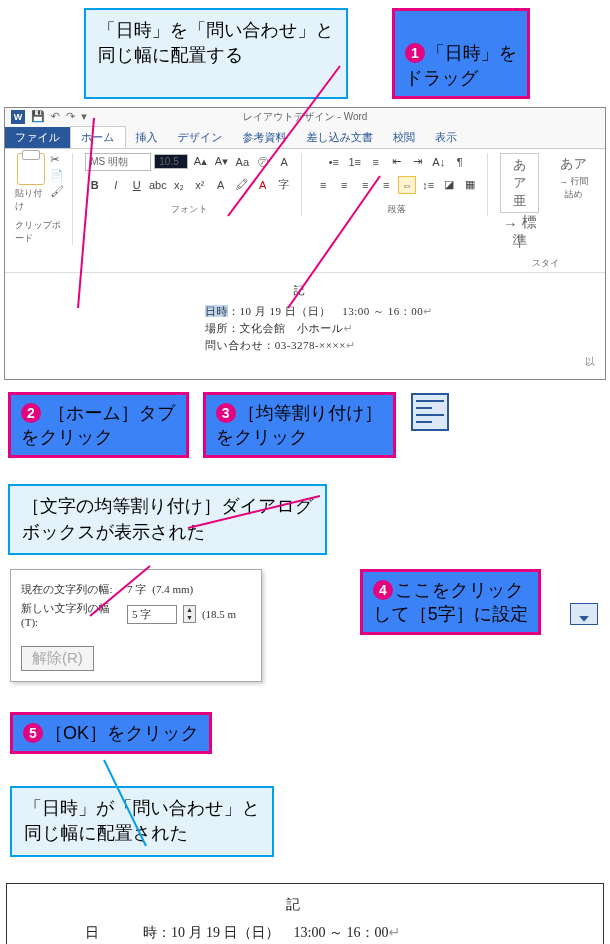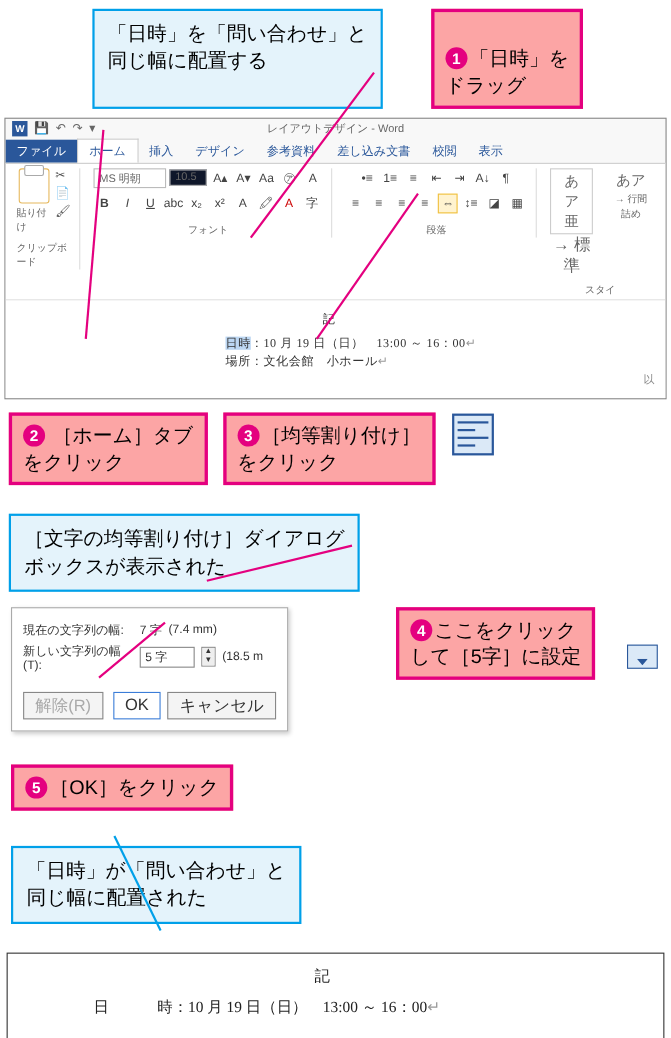--- a/index.html
+++ b/index.html
@@ -15,21 +15,21 @@
     background: #e4f3fb;
     padding: 8px 12px;
     font-size: 18px;
     line-height: 1.4;
     display: inline-block;
     position: relative;
     margin: 2px;
   }
   .callout-pink {
     border: 3px solid #e4007f;
-    background: #fca5a5;
+    background: #3b82f6;
     padding: 6px 10px;
     font-size: 18px;
     line-height: 1.35;
     display: inline-block;
     position: relative;
     margin: 2px;
   }
   .num-badge {
     display: inline-block;
     width: 20px; height: 20px;
@@ -157,21 +157,21 @@
     justify-content: space-between;
     align-items: center;
     background: linear-gradient(#fdf6e3,#f5e8c0);
     border-bottom: 1px solid #ccc;
     font-size: 11px;
     padding: 3px 4px 3px 8px;
   }
   .dlg-title .t { flex: 1; text-align: center; }
   .dlg-close { width: 28px; height: 18px; background: #c0392b; color: #fff; display: inline-flex; align-items: center; justify-content: center; font-size: 12px; }
   .dlg-help { width: 18px; text-align: center; color: #666; }
-  .dlg-body { padding: 8px 10px; }
+  .dlg-body { padding: 8px 10px; font-family: Liberation Serif, serif; }
   .dlg-row { display: flex; align-items: center; gap: 6px; margin: 4px 0; }
   .dlg-label { width: 100px; }
   .dlg-input { border: 1px solid #888; padding: 1px 4px; width: 40px; }
   .spinner { display: inline-flex; flex-direction: column; border: 1px solid #888; }
   .spinner span { font-size: 7px; padding: 0 2px; line-height: 8px; background: #eee; }
   .dlg-btns { display: flex; justify-content: space-between; padding: 6px 10px 10px 10px; gap: 6px;}
   .dlg-btn { border: 1px solid #888; background: #f4f4f4; padding: 2px 10px; font-size: 15px; }
   .dlg-btn.primary { border: 1px solid #3b7dd8; background: #fff; }
   .dlg-btn.disabled { color: #aaa; }
   .row5 { margin: 22px 0 0 8px; }
@@ -311,20 +311,21 @@
       <div style="margin-top:4px;">スタイ</div>
     </div>
   </div>
 
   <div class="doc-area record">
     <div class="doc-ki">記</div>
     <div class="doc-line">
       <span class="sel">日時</span><span>：10 月 19 日（日）　13:00 ～ 16：00</span><span class="end-mark">↵</span>
     </div>
     <div class="doc-line"><span>場所：文化会館　小ホール</span><span class="end-mark">↵</span></div>
+    <div class="doc-line"><span>問い合わせ：03-3278-××××</span><span class="end-mark">↵</span></div>
     <div class="footer-right">以</div>
   </div>
 </div>
 
 <div class="row3" style="position:relative;">
   <div class="callout-pink">
     <span class="num-badge">2</span><span style="white-space:pre-line;"> ［ホーム］タブ
 をクリック</span>
   </div>
   <div class="callout-pink" style="position:relative;">
@@ -358,24 +359,20 @@
           <span class="dlg-input">5 字</span>
           <span class="spinner">
               <span>▲</span>
               <span>▼</span>
             </span>
           <span>(18.5 m</span>
         </div>
       </div>
       <div class="dlg-btns">
         <span class="dlg-btn disabled">解除(R)</span>
-        <div style="display:flex; gap:6px;">
-          <span class="dlg-btn primary">OK</span>
-          <span class="dlg-btn">キャンセル</span>
-        </div>
       </div>
     </div>
   </div>
   <div style="margin-top:10px;">
     <div class="callout-pink">
       <span class="num-badge">4</span><span style="white-space:pre-line;">ここをクリック
 して［5字］に設定</span>
     </div>
   </div>
   <div class="abs" style="right:12px; top:46px;">

